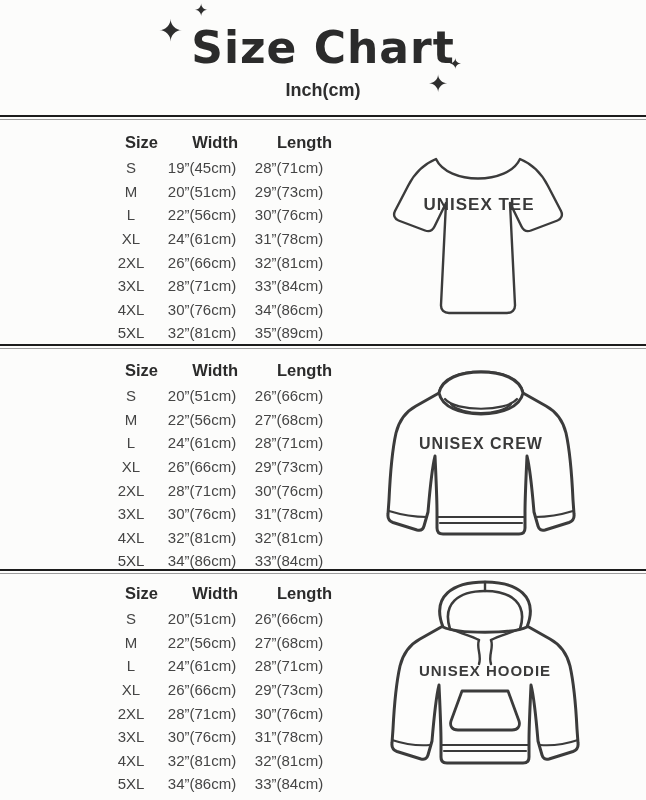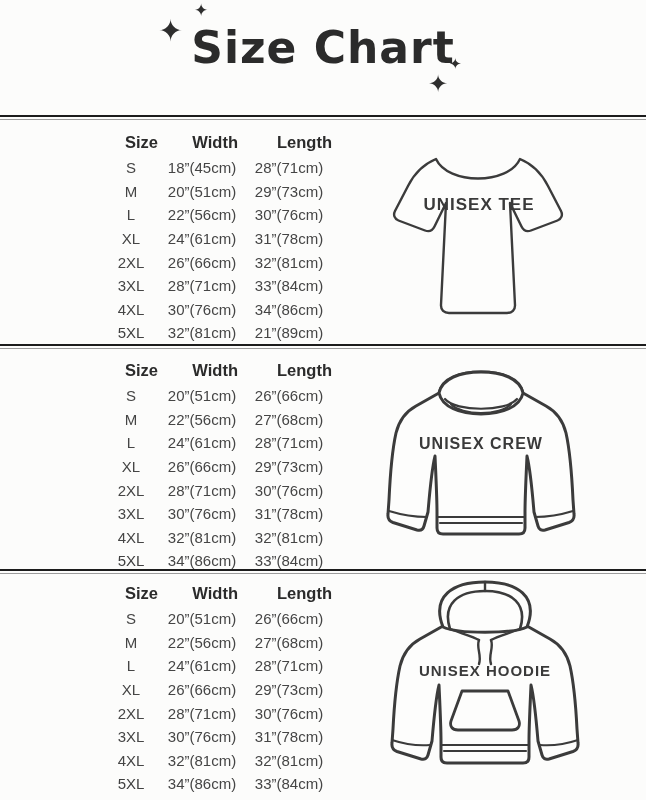--- a/index.html
+++ b/index.html
@@ -73,38 +73,39 @@
 </head>
 <body>
 
 <div class="page">
 
   <span class="sparkle sp1">✦</span>
   <span class="sparkle sp2">✦</span>
   <h1 class="page-title">Size Chart</h1>
   <span class="sparkle sp3">✦</span>
   <span class="sparkle sp4">✦</span>
+  <div class="subtitle">Inch(cm)</div>
 
   <div class="divider d1"></div>
   <div class="divider d2"></div>
   <div class="divider d3"></div>
 
   <table class="size-table t1">
     <thead>
       <tr>
         <th class="col-size">Size</th>
         <th class="col-width">Width</th>
         <th class="col-length">Length</th>
       </tr>
     </thead>
     <tbody>
 
         <tr>
           <td>S</td>
-          <td>18”(45cm)</td>
+          <td>19”(45cm)</td>
           <td>28”(71cm)</td>
         </tr>
 
         <tr>
           <td>M</td>
           <td>20”(51cm)</td>
           <td>29”(73cm)</td>
         </tr>
 
         <tr>
@@ -133,21 +134,21 @@
 
         <tr>
           <td>4XL</td>
           <td>30”(76cm)</td>
           <td>34”(86cm)</td>
         </tr>
 
         <tr>
           <td>5XL</td>
           <td>32”(81cm)</td>
-          <td>21”(89cm)</td>
+          <td>35”(89cm)</td>
         </tr>
       </tbody>
   </table>
 
   <svg class="garment g1" width="235" height="185" viewBox="0 0 235 185">
     <path class="solid" stroke-width="2.4" d="M48,12 C36,17 26,27 20,39 L7,64 C5,68 6.5,72 10.5,73.5 L37,83.5 C41,85 44.5,83.5 46.5,79.5 L58,56 L53,158 C52.8,163 56,166 61,166 L119,166 C124,166 127.2,163 127,158 L122,56 L133.5,79.5 C135.5,83.5 139,85 143,83.5 L169.5,73.5 C173.5,72 175,68 173,64 L160,39 C154,27 144,17 132,12 C120,38 60,38 48,12 Z"></path>
     <text x="91" y="63" font-size="17">UNISEX TEE</text>
   </svg>
 
   <table class="size-table t2">

